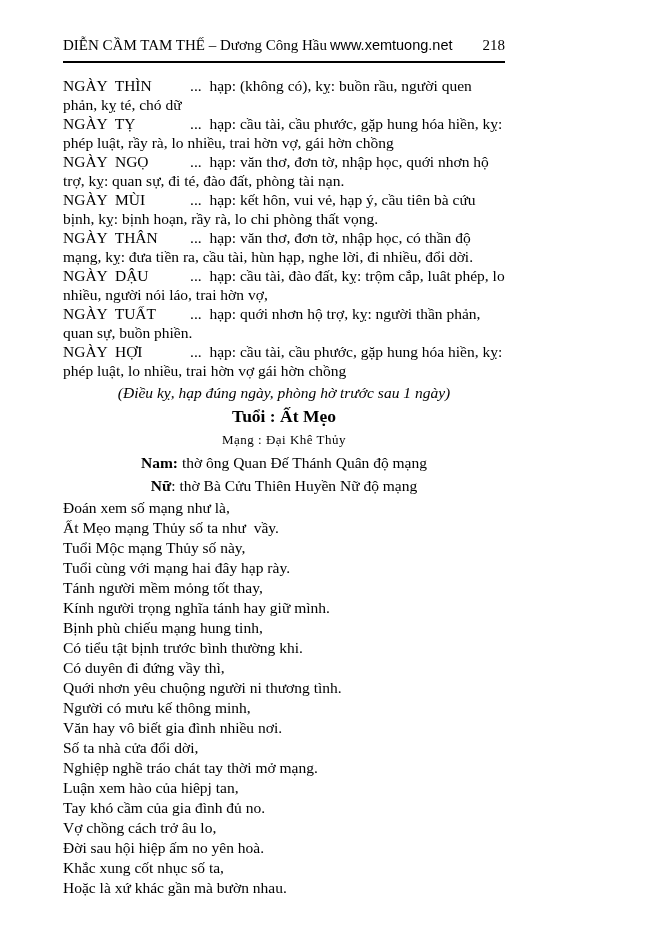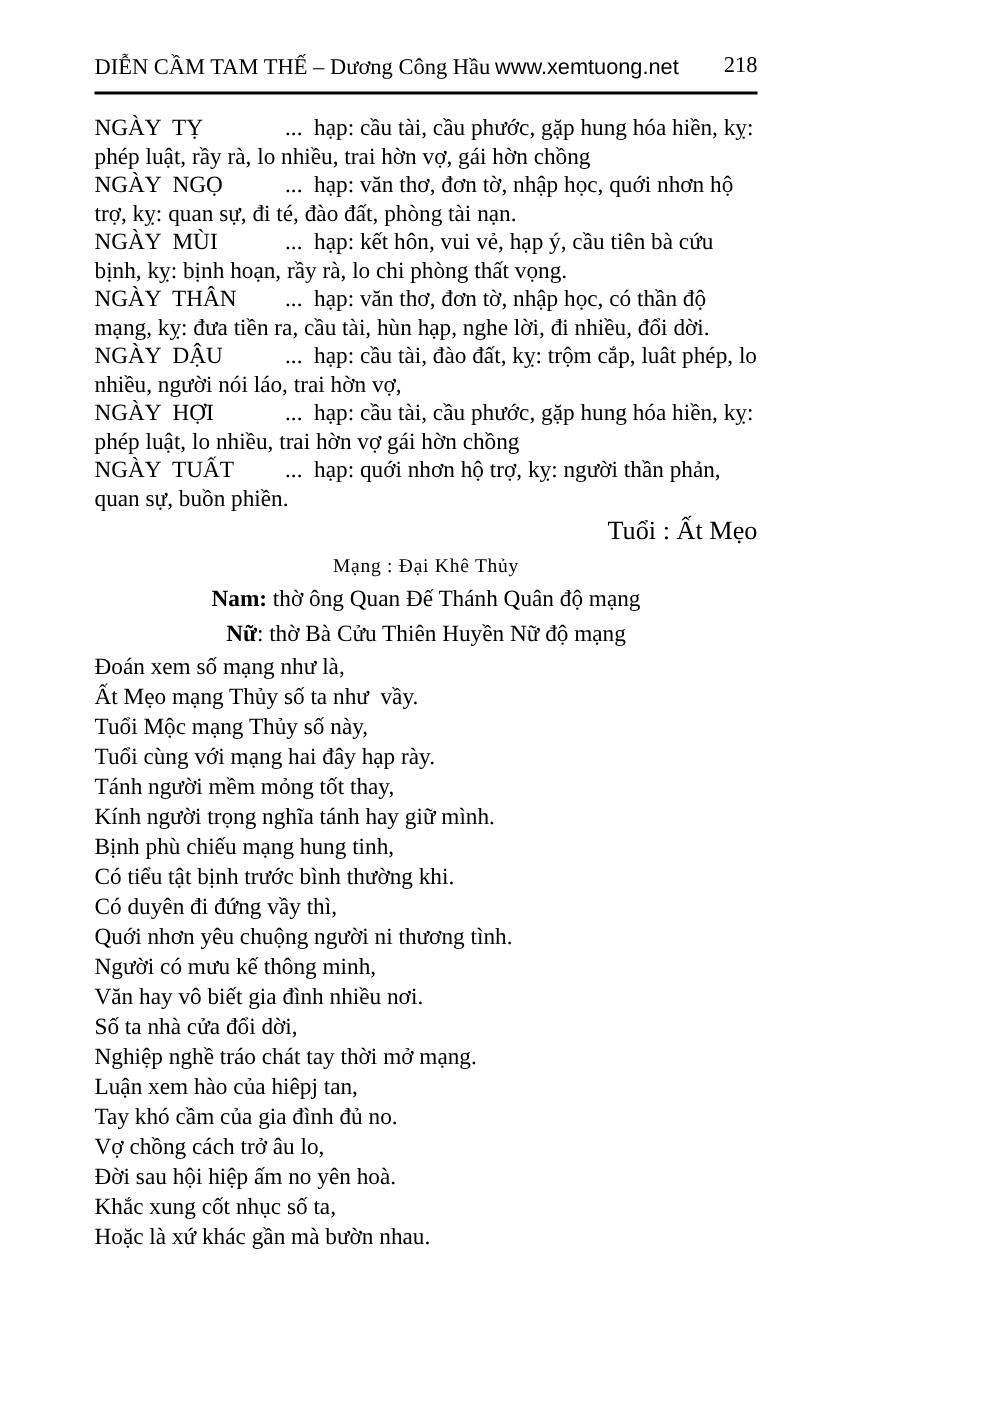--- a/index.html
+++ b/index.html
@@ -26,21 +26,21 @@
     border-bottom: 2px solid #000000;
     padding-bottom: 7px;
   }
   .page-header .doc-title {
     font-size: 15px;
     line-height: 18px;
     white-space: pre;
   }
   .header-right {
     display: flex;
-    align-items: flex-end;
+    align-items: center;
     gap: 30px;
   }
   .site-url {
     font-family: "Liberation Sans", "DejaVu Sans", sans-serif;
     font-size: 14.5px;
   }
   .page-number {
     font-size: 15px;
   }
   
@@ -66,23 +66,22 @@
   .note-line {
     margin: 3px 0 2px 0;
     font-size: 15.5px;
     font-style: italic;
     line-height: 20px;
     white-space: pre-wrap;
   }
   .age-title {
     margin: 0;
     font-size: 17.5px;
-    font-weight: normal;
+    font-weight: bold;
     line-height: 23px;
-    text-align: right;
   }
   .destiny-line {
     margin: 0;
     font-size: 13px;
     line-height: 23px;
     letter-spacing: 0.5px;
   }
   .worship-line {
     margin: 0;
     font-size: 15.5px;
@@ -110,30 +109,32 @@
 
   <div class="page-header">
     <span class="doc-title">DIỄN CẦM TAM THẾ – Dương Công Hầu</span>
     <span class="header-right">
       <span class="site-url">www.xemtuong.net</span>
       <span class="page-number">218</span>
     </span>
   </div>
 
   <div class="day-list">
+    <p class="day-entry"><span class="day-label">NGÀY  THÌN</span><span class="day-text">...  hạp: (không có), kỵ: buồn rầu, người quen phản, kỵ té, chó dữ</span></p>
     <p class="day-entry"><span class="day-label">NGÀY  TỴ</span><span class="day-text">...  hạp: cầu tài, cầu phước, gặp hung hóa hiền, kỵ: phép luật, rầy rà, lo nhiều, trai hờn vợ, gái hờn chồng</span></p>
     <p class="day-entry"><span class="day-label">NGÀY  NGỌ</span><span class="day-text">...  hạp: văn thơ, đơn tờ, nhập học, quới nhơn hộ trợ, kỵ: quan sự, đi té, đào đất, phòng tài nạn.</span></p>
     <p class="day-entry"><span class="day-label">NGÀY  MÙI</span><span class="day-text">...  hạp: kết hôn, vui vẻ, hạp ý, cầu tiên bà cứu bịnh, kỵ: bịnh hoạn, rầy rà, lo chi phòng thất vọng.</span></p>
     <p class="day-entry"><span class="day-label">NGÀY  THÂN</span><span class="day-text">...  hạp: văn thơ, đơn tờ, nhập học, có thần độ mạng, kỵ: đưa tiền ra, cầu tài, hùn hạp, nghe lời, đi nhiều, đổi dời.</span></p>
     <p class="day-entry"><span class="day-label">NGÀY  DẬU</span><span class="day-text">...  hạp: cầu tài, đào đất, kỵ: trộm cắp, luât phép, lo nhiều, người nói láo, trai hờn vợ,</span></p>
+    <p class="day-entry"><span class="day-label">NGÀY  TUẤT</span><span class="day-text">...  hạp: quới nhơn hộ trợ, kỵ: người thần phản, quan sự, buồn phiền.</span></p>
     <p class="day-entry"><span class="day-label">NGÀY  HỢI</span><span class="day-text">...  hạp: cầu tài, cầu phước, gặp hung hóa hiền, kỵ: phép luật, lo nhiều, trai hờn vợ gái hờn chồng</span></p>
-    <p class="day-entry"><span class="day-label">NGÀY  TUẤT</span><span class="day-text">...  hạp: quới nhơn hộ trợ, kỵ: người thần phản, quan sự, buồn phiền.</span></p>
   </div>
 
   <div class="center-block">
+    <p class="note-line">(Điều kỵ, hạp đúng ngày, phòng hờ trước sau 1 ngày)</p>
     <p class="age-title">Tuổi : Ất Mẹo</p>
     <p class="destiny-line">Mạng : Đại Khê Thủy</p>
     <p class="worship-line"><span class="bold-label">Nam:</span><span> thờ ông Quan Đế Thánh Quân độ mạng</span></p>
     <p class="worship-line"><span class="bold-label">Nữ</span><span>: thờ Bà Cửu Thiên Huyền Nữ độ mạng</span></p>
 
     <div class="verse-block">
       <p class="verse-line">Đoán xem số mạng như là,</p>
       <p class="verse-line">Ất Mẹo mạng Thủy số ta như  vầy.</p>
       <p class="verse-line">Tuổi Mộc mạng Thủy số này,</p>
       <p class="verse-line">Tuổi cùng với mạng hai đây hạp rày.</p>

